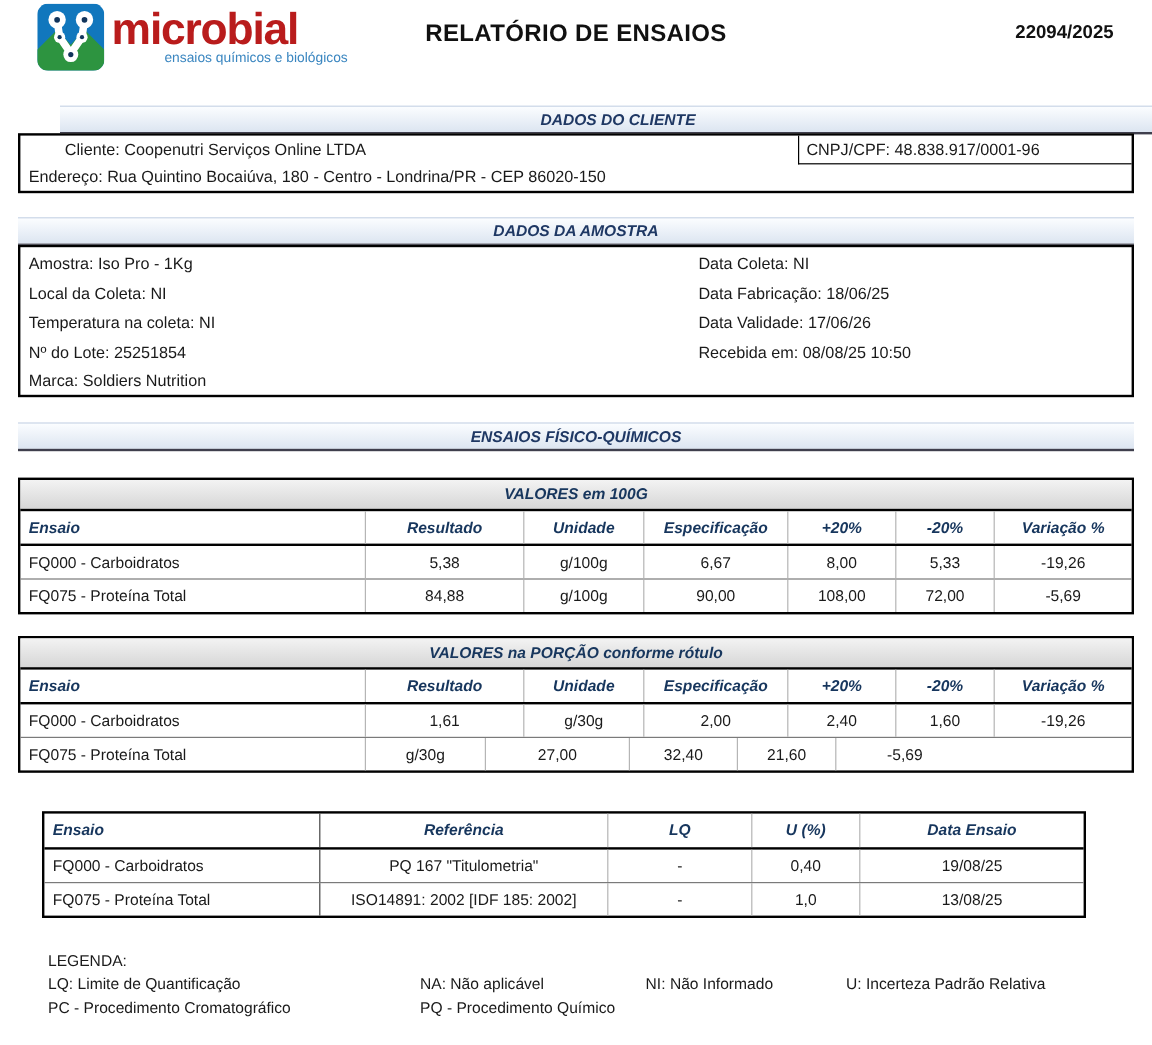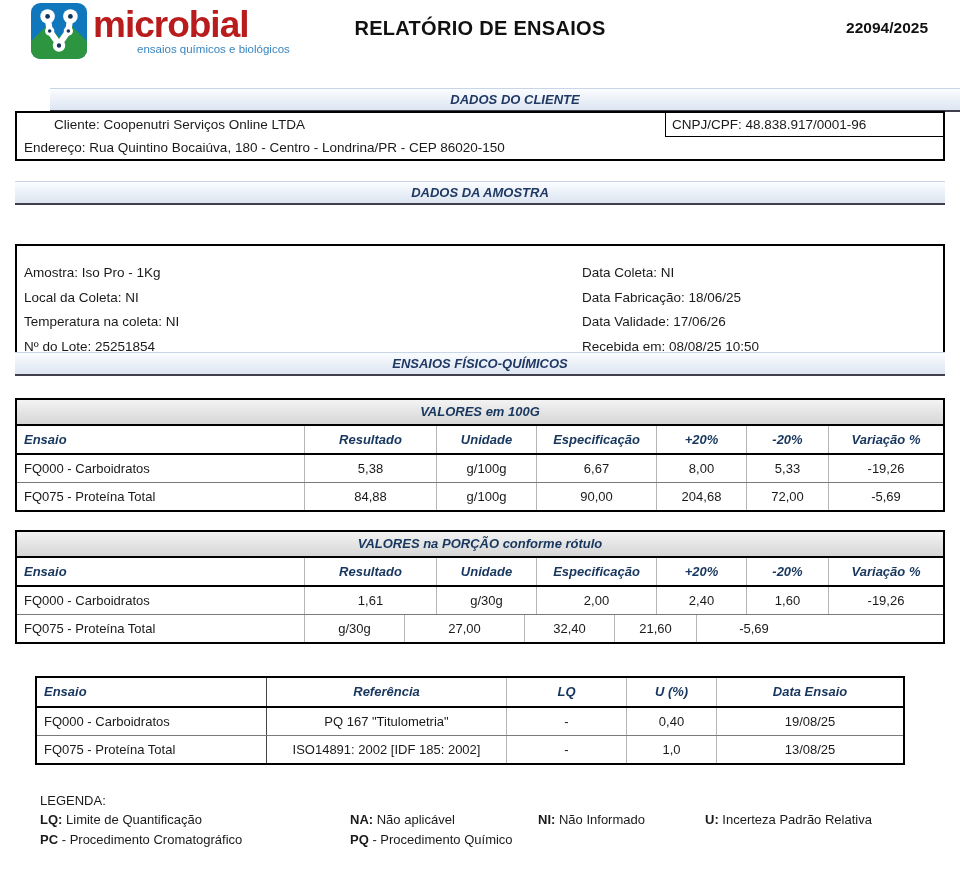--- a/index.html
+++ b/index.html
@@ -20,21 +20,21 @@
     border-top:1px solid #c9d5e6;border-bottom:2px solid #3f3f4d;
     text-align:center;line-height:21px;font-size:13px;font-weight:bold;font-style:italic;color:#1f3864;
   }
   
   .databox{position:absolute;left:15px;width:930px;border:2px solid #000;box-sizing:border-box;background:#fff;font-size:13.5px;}
   .client-box{top:111px;height:50px;}
   .client-row1{display:flex;height:24px;line-height:24px;padding-left:30px;}
   .client-cell-main{flex:1;padding-left:7px;}
   .client-cell-cnpj{width:278px;border-left:1px solid #000;border-bottom:1px solid #000;padding-left:6px;box-sizing:border-box;}
   .client-row2{height:22px;line-height:22px;padding-left:7px;}
-  .sample-box{top:204px;height:127px;padding-top:15px;box-sizing:border-box;margin-top:40px;}
+  .sample-box{top:204px;height:127px;padding-top:2px;box-sizing:border-box;}
   .sample-row{position:relative;height:24.5px;line-height:24.5px;}
   .sample-left{position:absolute;left:7px;}
   .sample-right{position:absolute;left:565px;}
   
   .rtable{position:absolute;border:2px solid #000;box-sizing:border-box;background:#fff;}
   .t-wide{left:15px;width:930px;}
   .t-title{
     height:24px;line-height:24px;text-align:center;
     background:linear-gradient(#f3f3f3,#d6d6d6);border-bottom:2px solid #000;
     font-size:13px;font-weight:bold;font-style:italic;color:#17365d;
@@ -50,21 +50,21 @@
   .c0{width:288px;} .c1{width:132px;} .c2{width:100px;} .c3{width:120px;}
   .c4{width:90px;}  .c5{width:82px;}  .c6{width:114px;}
   
   .t-ref{left:35px;top:676px;width:870px;}
   .r0{width:230px;border-right:1px solid #444;}
   .r1{width:240px;} .r2{width:120px;} .r3{width:90px;} .r4{width:186px;}
   
   .legend{position:absolute;left:40px;top:793px;width:880px;font-size:13px;color:#1a1a1a;}
   .lg-title{position:absolute;left:0;top:0;}
   .lg-item{position:absolute;white-space:nowrap;}
-  .lg-abbr{font-weight:bold;}
+  .lg-abbr{font-weight:normal;}
   .lg-r1{top:19px;} .lg-r2{top:39px;}
   .p0{left:0;} .p1{left:310px;} .p2{left:498px;} .p3{left:665px;}
 </style>
 </head>
 <body>
 
 <div class="page">
 
   <svg class="logo-svg" width="56" height="56" viewBox="0 0 54 54">
     <defs>
@@ -146,21 +146,21 @@
       <div class="cell vline c3">6,67</div>
       <div class="cell vline c4">8,00</div>
       <div class="cell vline c5">5,33</div>
       <div class="cell c6">-19,26</div>
     </div>
     <div class="t-row">
       <div class="cell first vline c0">FQ075 - Proteína Total</div>
       <div class="cell vline c1">84,88</div>
       <div class="cell vline c2">g/100g</div>
       <div class="cell vline c3">90,00</div>
-      <div class="cell vline c4">204,68</div>
+      <div class="cell vline c4">108,00</div>
       <div class="cell vline c5">72,00</div>
       <div class="cell c6">-5,69</div>
     </div>
   </div>
 
   <div class="rtable t-wide" style="top:530px;">
     <div class="t-title">VALORES na PORÇÃO conforme rótulo</div>
     <div class="t-headrow">
       <div class="cell first vline c0">Ensaio</div>
       <div class="cell vline c1">Resultado</div>

